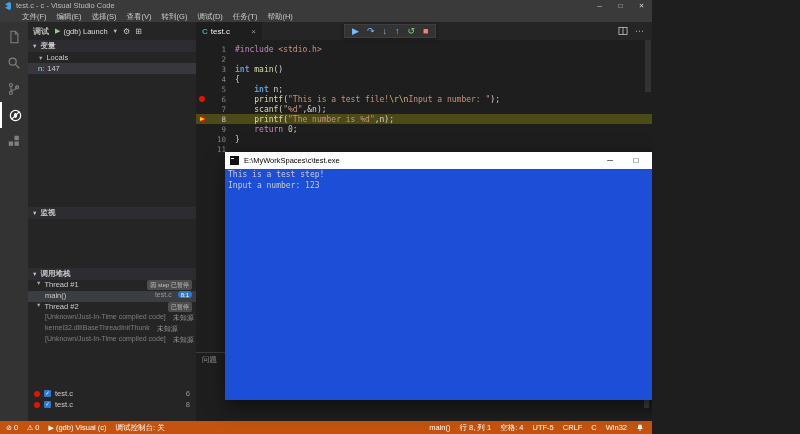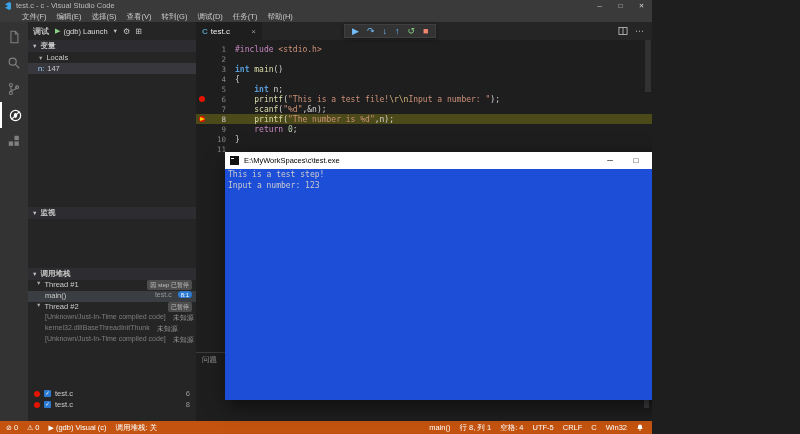--- a/index.html
+++ b/index.html
@@ -458,21 +458,21 @@
         </div>
         <div class="status-item">
           <span class="st-icon">⚠</span>
           <span>0</span>
         </div>
         <div class="status-item">
           <span class="st-icon">▶</span>
           <span>(gdb) Visual (c)</span>
         </div>
         <div class="status-item">
-          <span>调用堆栈: 关</span>
+          <span>调试控制台: 关</span>
         </div>
       </div>
     <div class="status-group status-right" id="status-right">
         <div class="status-item">
           <span>main()</span>
         </div>
         <div class="status-item">
           <span>行 8, 列 1</span>
         </div>
         <div class="status-item">

